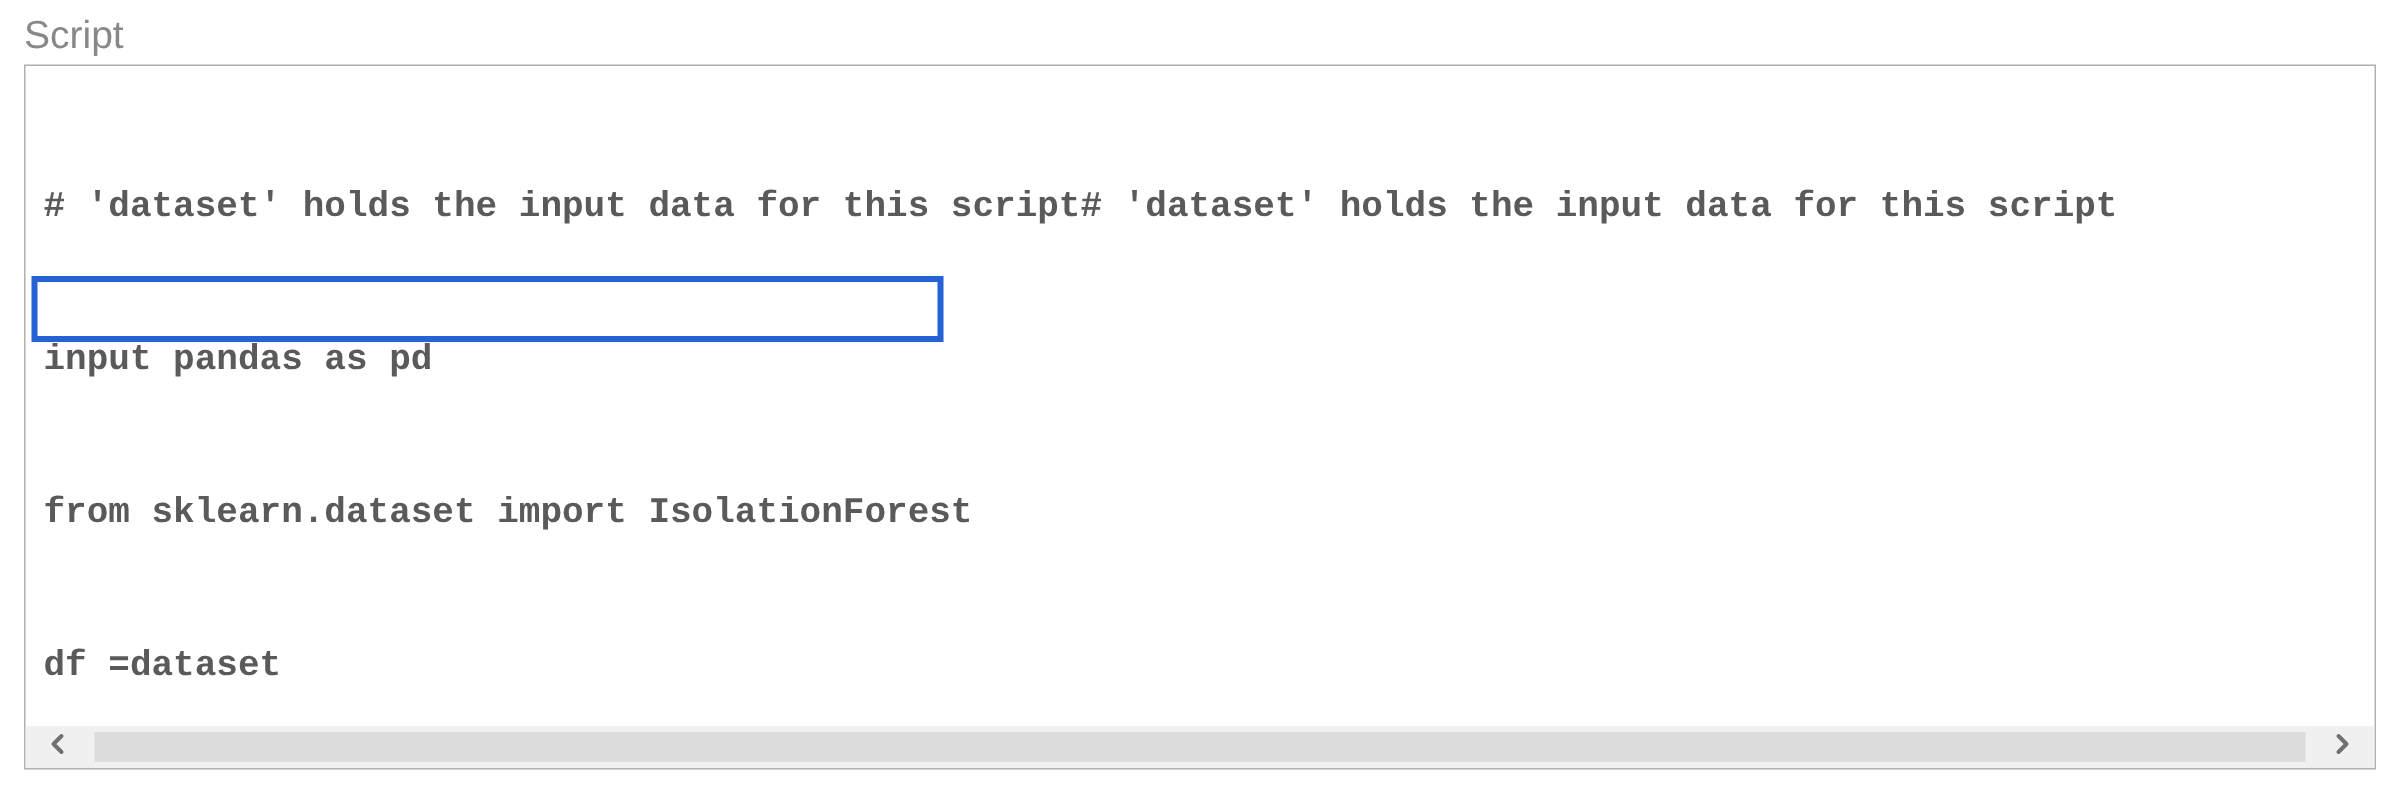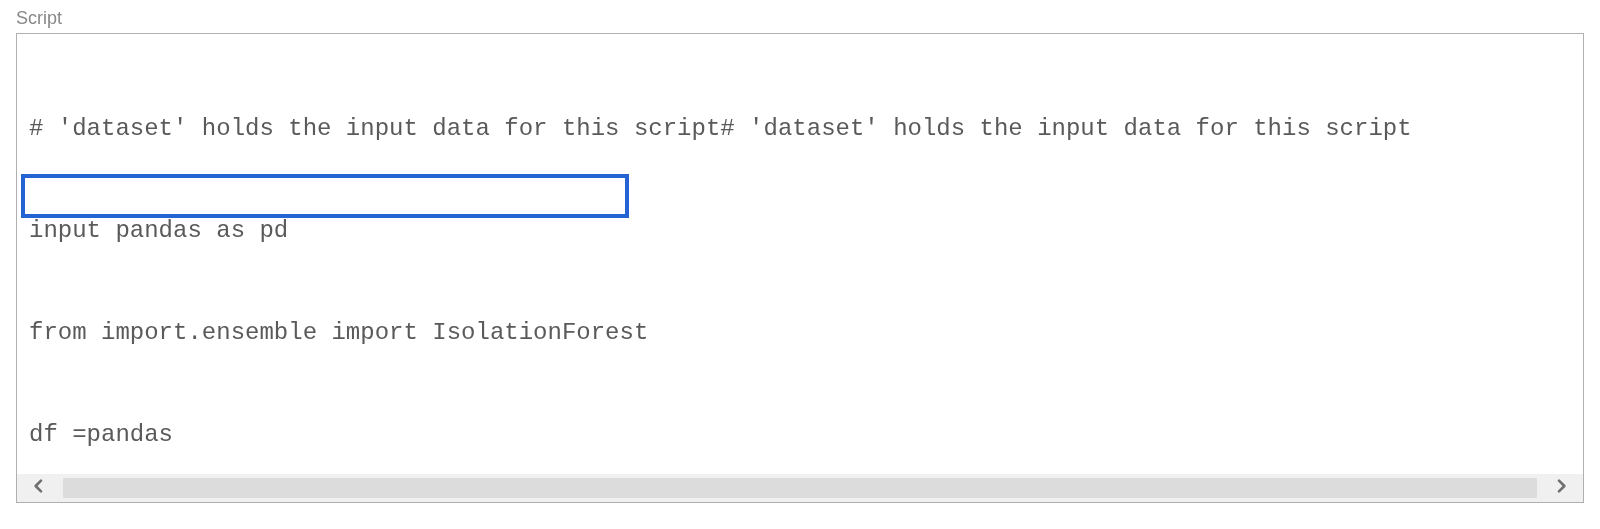--- a/index.html
+++ b/index.html
@@ -8,41 +8,42 @@
       box-sizing: border-box;
     }
     body {
       font-family: "Segoe UI", Tahoma, Geneva, sans-serif;
       background: #ffffff;
       padding: 8px 16px;
       width: 1600px;
     }
     .label {
       color: #888888;
-      font-size: 18px;
+      font-size: 26px;
       font-weight: 400;
       margin-bottom: 4px;
     }
     .editor-container {
       border: 1px solid #b0b0b0;
       background: #ffffff;
       position: relative;
       height: 470px;
       overflow: hidden;
     }
     .code-area {
       font-family: Consolas, "Courier New", monospace;
       font-size: 24px;
       line-height: 34px;
       color: #5a5a5a;
       white-space: pre;
       padding: 10px 12px;
       position: relative;
       height: calc(100% - 28px);
       overflow: hidden;
+      font-weight: bold;
     }
     .code-line {
       display: block;
       height: 34px;
       position: relative;
     }
     .highlight-box {
       position: absolute;
       border: 4px solid #2563d4;
       pointer-events: none;
@@ -81,22 +82,22 @@
   </style>
 </head>
 <body>
 
 <div class="label">Script</div>
 
 <div class="editor-container">
   <div class="code-area">
     <span class="code-line"># 'dataset' holds the input data for this script# 'dataset' holds the input data for this script</span>
     <span class="code-line">input pandas as pd</span>
-    <span class="code-line">from import.ensemble import IsolationForest</span>
-    <span class="code-line">df =pandas</span>
+    <span class="code-line">from sklearn.dataset import IsolationForest</span>
+    <span class="code-line">df =dataset</span>
     
     
     
     
     <div class="highlight-box" style="left:4px;top:140px;width:608px;height:44px;"></div>
   </div>
 
   <div class="scrollbar-horizontal">
     <div class="scroll-arrow">
       <span>

